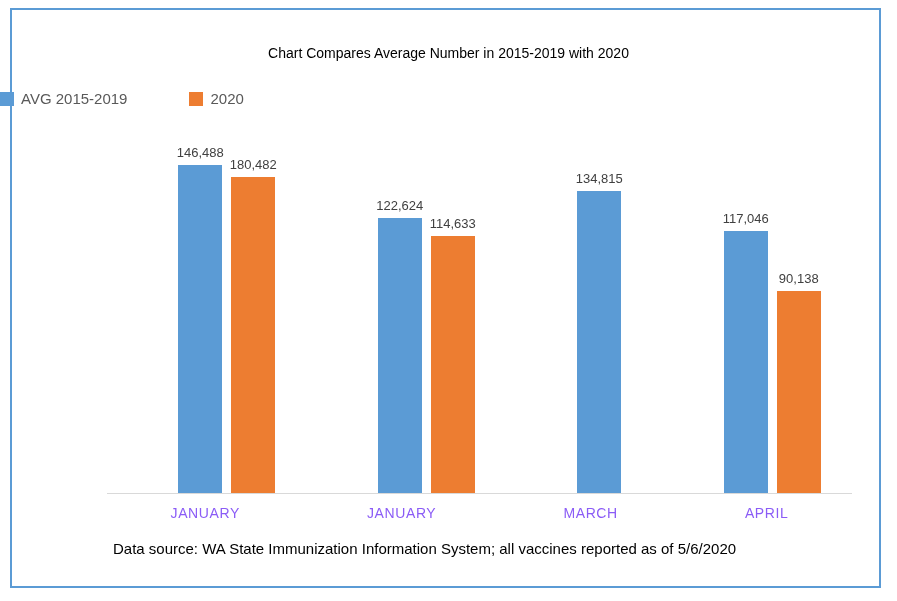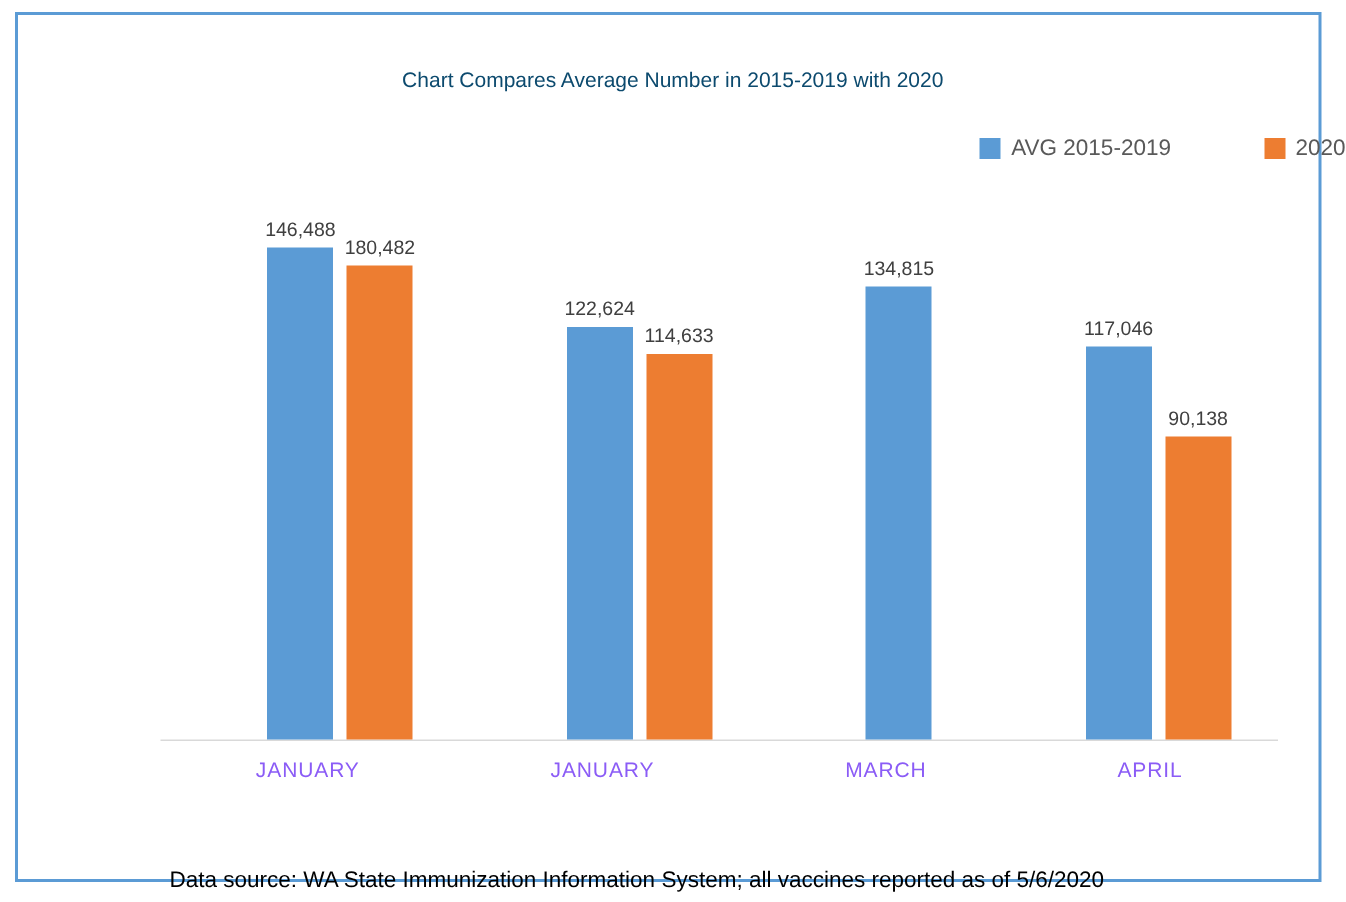--- a/index.html
+++ b/index.html
@@ -37,29 +37,29 @@
     letter-spacing: 0.2px;
   }
   .subtitle {
     position: absolute;
     top: 45px;
     left: 0;
     width: 100%;
     text-align: center;
     font-size: 14px;
     font-weight: normal;
-    color: #0c4a6e;
+    color: #000000;
   }
   .legend {
     position: absolute;
     top: 90px;
     left: 0;
     width: 100%;
     display: flex;
-    justify-content: flex-end;
+    justify-content: flex-start;
     align-items: center;
     gap: 62px;
   }
   .legend-item {
     display: flex;
     align-items: center;
     gap: 7px;
     font-size: 15px;
     color: #595959;
   }
@@ -114,21 +114,20 @@
     font-size: 14px;
     color: #8b5cf6;
     letter-spacing: 0.6px;
   }
   .footer {
     position: absolute;
     left: 113px;
     top: 540px;
     font-size: 15px;
     color: #000000;
-    margin-top: 38px;
   }
 </style>
 </head>
 <body>
 
 <div class="page">
   <div class="frame"></div>
 
 
   <div class="subtitle">Chart Compares Average Number in 2015-2019 with 2020</div>

